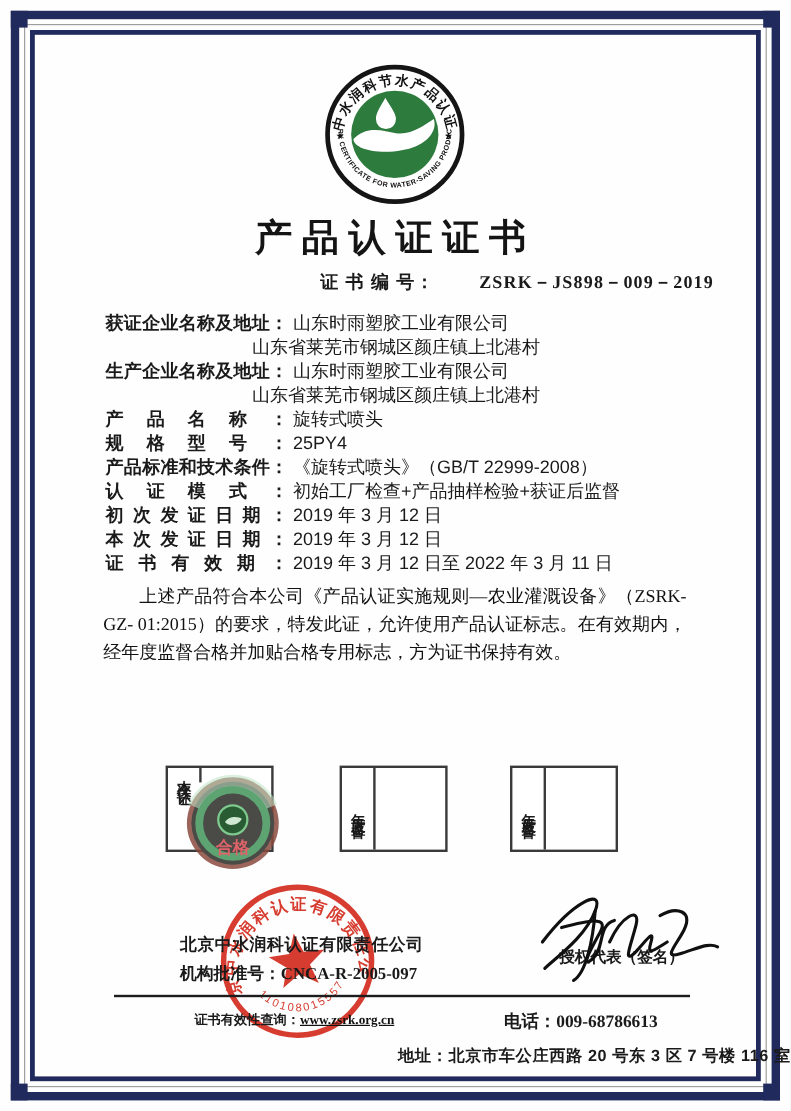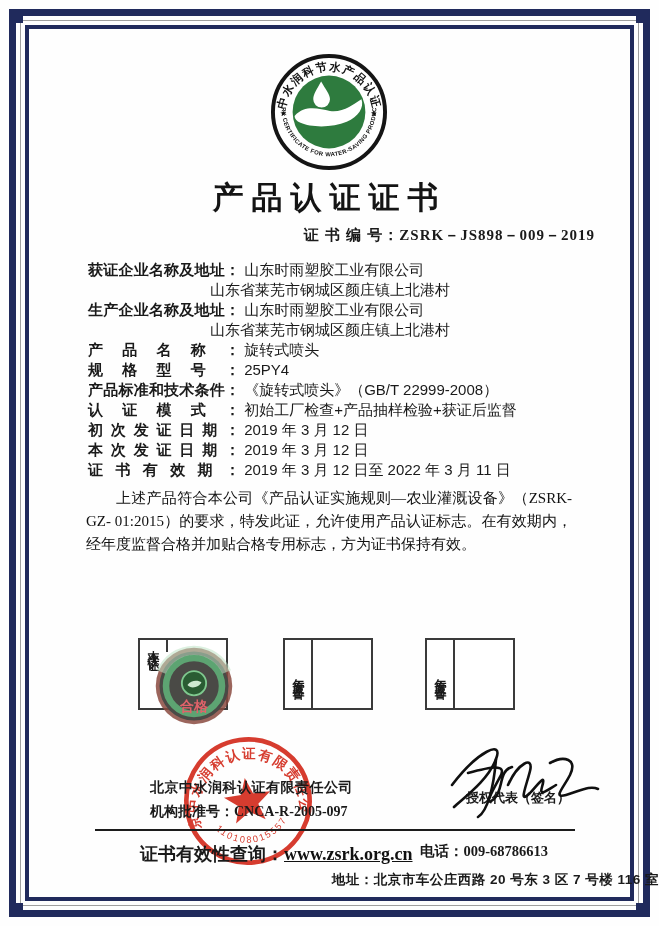--- a/index.html
+++ b/index.html
@@ -16,21 +16,21 @@
 
   .logo{position:absolute;left:270px;top:53px;width:118px;height:118px;}
   .title{
     position:absolute;left:0;top:177px;width:100%;text-align:center;
     font-size:31px;font-weight:bold;letter-spacing:8px;color:#141414;
   }
   .certno{
     position:absolute;left:0;top:226px;width:595px;text-align:right;
     font-size:15px;font-weight:bold;letter-spacing:1px;
   }
-  .certno .val{font-family:"Liberation Serif","DejaVu Serif",serif;font-weight:bold;}
+  .certno .val{font-family:"Liberation Serif","DejaVu Serif",serif;font-weight:bold;margin-left:37px;}
 
   .fields{position:absolute;left:88px;top:260px;width:512px;font-size:15px;line-height:20px;}
   .frow{white-space:nowrap;}
   .flabel{
     display:inline-block;width:152px;font-weight:bold;vertical-align:top;
     text-align:justify;text-align-last:justify;
   }
   .fval{font-family:Liberation Sans, sans-serif;}
   .fval2{margin-left:122px;font-family:"Liberation Serif","DejaVu Serif",serif;}
 
@@ -50,21 +50,21 @@
   .greenseal{position:absolute;left:12px;top:-8px;width:84px;height:84px;}
 
   .redstamp{position:absolute;left:178px;top:731px;width:140px;height:140px;opacity:.92;transform:rotate(-8deg);}
 
   .f-company{position:absolute;left:150px;top:779px;font-size:14px;font-weight:600;letter-spacing:.5px;}
   .f-approval{position:absolute;left:150px;top:803px;font-size:14px;font-weight:600;}
   .f-approval .no{font-family:"Liberation Serif","DejaVu Serif",serif;font-weight:bold;}
   .f-rep{position:absolute;left:466px;top:789px;font-size:13px;font-weight:600;}
   .signature{position:absolute;left:438px;top:733px;width:170px;height:88px;}
   .divline{position:absolute;left:95px;top:829px;width:480px;height:2px;background:#1c1c1c;}
-  .f-query{position:absolute;left:140px;top:842px;font-size:18px;font-weight:bold;}
+  .f-query{position:absolute;left:162px;top:842px;font-size:11px;font-weight:bold;}
   .f-query .site{font-family:"Liberation Serif","DejaVu Serif",serif;text-decoration:underline;color:#111;}
   .f-phone{position:absolute;left:420px;top:842px;font-size:14.5px;font-weight:bold;}
   .f-phone .num{font-family:"Liberation Serif","DejaVu Serif",serif;}
   .f-addr{position:absolute;left:0;top:871px;width:100%;text-align:right;font-size:13.5px;font-weight:600;letter-spacing:.5px;}
 </style>
 </head>
 <body>
 
 <div class="page">
   <div class="frame-a"></div>

